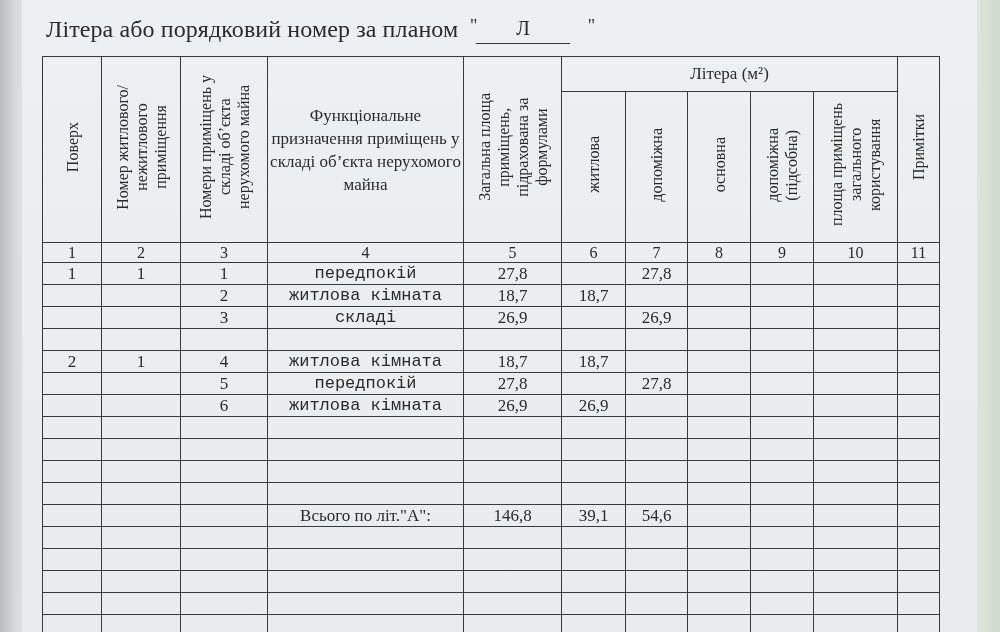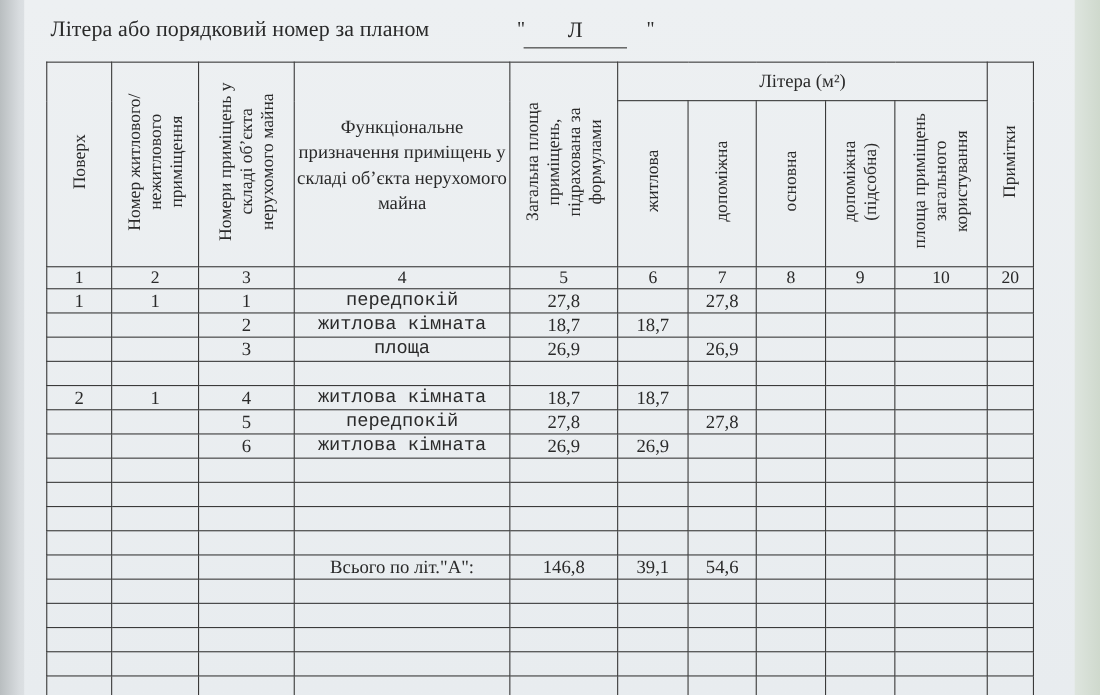--- a/index.html
+++ b/index.html
@@ -8,21 +8,21 @@
     background: linear-gradient(90deg, #b9bec0 0px, #d9dde0 18px, #e7ebee 40px, #e9edf0 700px, #eef1f2 960px, #dfe6e0 975px, #cfd9cd 1000px);
     font-family: "Liberation Serif", "DejaVu Serif", serif;
     color:#2a2a2a;
     position:relative;
   }
   .page {
     position:absolute; left:22px; top:0; width:955px; height:632px;
     background: linear-gradient(180deg, #edf0f2 0%, #e8ecef 100%);
   }
   .title-line {
-    position:absolute; left:46px; top:16px; font-size:20px; letter-spacing:0.1px;
+    position:absolute; left:46px; top:16px; font-size:24px; letter-spacing:0.1px;
   }
   .letter-label {
     position:absolute; left:470px; top:14px; width:125px; height:30px;
   }
   .letter-label .q1 { position:absolute; left:0; top:2px; font-size:18px; }
   .letter-label .q2 { position:absolute; right:0; top:2px; font-size:18px; }
   .letter-label .val {
     position:absolute; left:6px; right:25px; top:0; text-align:center;
     font-size:20px; border-bottom:1.5px solid #333; padding-bottom:1px; height:28px;
     line-height:28px;
@@ -106,21 +106,21 @@
     <td>1</td>
     <td>2</td>
     <td>3</td>
     <td>4</td>
     <td>5</td>
     <td>6</td>
     <td>7</td>
     <td>8</td>
     <td>9</td>
     <td>10</td>
-    <td>20</td>
+    <td>11</td>
   </tr>
 
   <tr class="data">
     <td>1</td>
     <td>1</td>
     <td>1</td>
     <td class="name">передпокій</td>
     <td>27,8</td>
     <td></td>
     <td>27,8</td>
@@ -139,21 +139,21 @@
     <td></td>
     <td></td>
         <td></td>
         <td></td>
         <td></td>
   </tr>
   <tr class="data">
     <td></td>
     <td></td>
     <td>3</td>
-    <td class="name">площа</td>
+    <td class="name">складі</td>
     <td>26,9</td>
     <td></td>
     <td>26,9</td>
     <td></td>
         <td></td>
         <td></td>
         <td></td>
   </tr>
   <tr class="data">
     <td></td>

